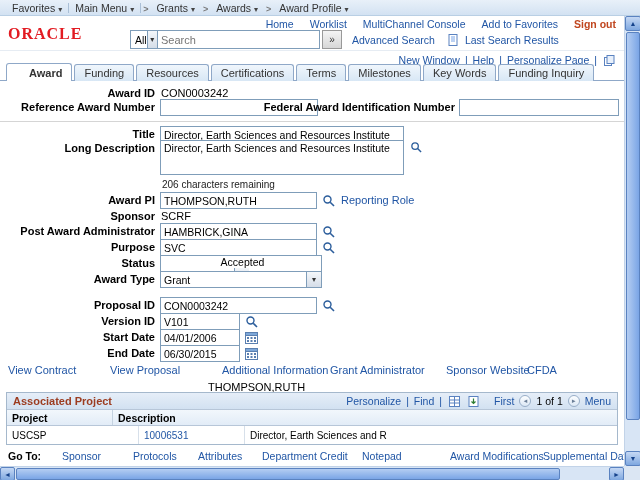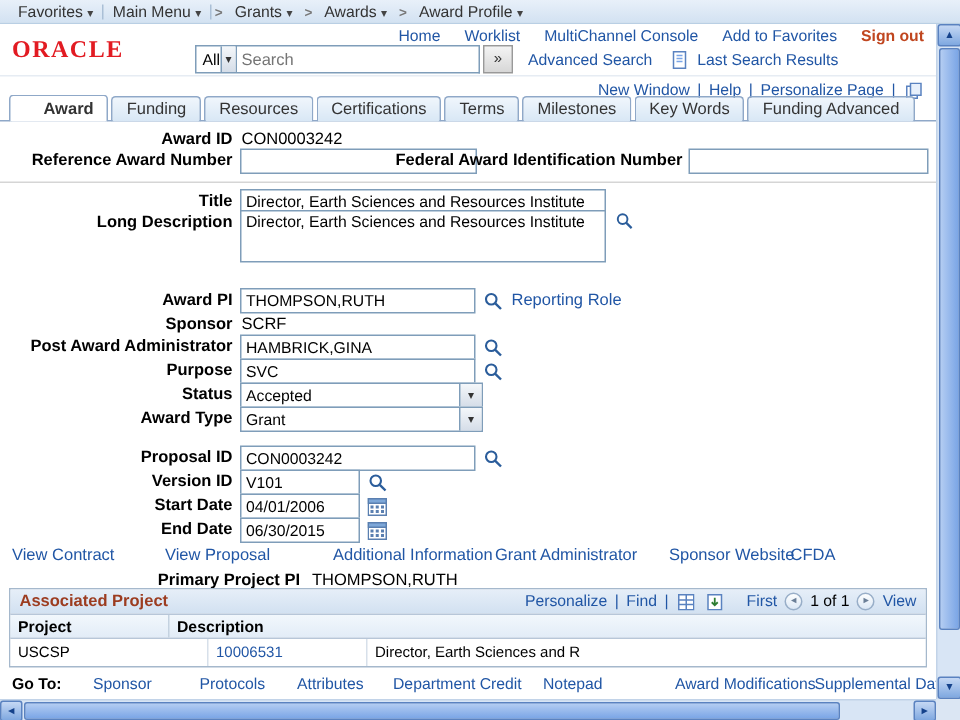--- a/index.html
+++ b/index.html
@@ -180,21 +180,21 @@
 
   <div class="tabline"></div>
   <div class="tabs">
     <span class="tab active">Award</span>
     <span class="tab">Funding</span>
     <span class="tab">Resources</span>
     <span class="tab">Certifications</span>
     <span class="tab">Terms</span>
     <span class="tab">Milestones</span>
     <span class="tab">Key Words</span>
-    <span class="tab">Funding Advanced</span>
+    <span class="tab">Funding Inquiry</span>
   </div>
 
   <span class="lbl" style="top:87px;">Award ID</span>
   <span class="val" style="top:87px; left:161px;">CON0003242</span>
 
   <span class="lbl" style="top:101px;">Reference Award Number</span>
   <input class="tin" style="top: 99px; left: 160px; width: 158px;" value="">
   <span class="lbl" style="top:101px; left:255px; width:200px;" data_bind="">Federal Award Identification Number</span>
   <input class="tin" style="top: 99px; left: 459px; width: 160px;" value="">
 
@@ -204,20 +204,21 @@
   <input class="tin" style="top: 126px; left: 160px; width: 244px;" value="Director, Earth Sciences and Resources Institute">
 
   <span class="lbl" style="top:142px;">Long Description</span>
   <textarea class="tarea" style="top: 140px; left: 160px; width: 244px; height: 35px;">Director, Earth Sciences and Resources Institute</textarea>
   <span class="icon-btn" style="top:140px; left:409px;">
     <svg width="12" height="12" viewBox="0 0 13 13">
         <circle cx="5.5" cy="5.5" r="3.5" fill="none" stroke="#2b5d9b" stroke-width="1.4"></circle>
         <line x1="8.2" y1="8.2" x2="12" y2="12" stroke="#2b5d9b" stroke-width="1.6"></line>
       </svg>
   </span>
+  <span class="val small-grey" style="top:179px; left:162px;">206 characters remaining</span>
 
   <span class="lbl" style="top:194px;">Award PI</span>
   <input class="tin" style="top: 192px; left: 160px; width: 157px;" value="THOMPSON,RUTH">
   <span class="icon-btn" style="top:193px; left:321px;">
     <svg width="13" height="13" viewBox="0 0 13 13">
         <circle cx="5.5" cy="5.5" r="3.5" fill="none" stroke="#2b5d9b" stroke-width="1.4"></circle>
         <line x1="8.2" y1="8.2" x2="12" y2="12" stroke="#2b5d9b" stroke-width="1.6"></line>
       </svg>
   </span>
   <a class="link" style="position:absolute; top:194px; left:341px;">Reporting Role</a>
@@ -237,21 +238,21 @@
   <span class="lbl" style="top:241px;">Purpose</span>
   <input class="tin" style="top: 239px; left: 160px; width: 157px;" value="SVC">
   <span class="icon-btn" style="top:240px; left:321px;">
     <svg width="13" height="13" viewBox="0 0 13 13">
         <circle cx="5.5" cy="5.5" r="3.5" fill="none" stroke="#2b5d9b" stroke-width="1.4"></circle>
         <line x1="8.2" y1="8.2" x2="12" y2="12" stroke="#2b5d9b" stroke-width="1.6"></line>
       </svg>
   </span>
 
   <span class="lbl" style="top:257px;">Status</span>
-  <span class="fsel" style="top:255px; left:160px; width:162px;">
+  <span class="fsel" style="top:255px; left:160px; width:162px;flex-direction:column;">
     <span class="txt">Accepted</span>
     <span class="mini-arrow"></span>
   </span>
 
   <span class="lbl" style="top:273px;">Award Type</span>
   <span class="fsel" style="top:271px; left:160px; width:162px;">
     <span class="txt">Grant</span>
     <span class="mini-arrow"></span>
   </span>
 
@@ -307,21 +308,20 @@
       </svg>
   </span>
 
   <a class="link" style="position:absolute; top:364px; left:8px;">View Contract</a>
   <a class="link" style="position:absolute; top:364px; left:110px;">View Proposal</a>
   <a class="link" style="position:absolute; top:364px; left:222px;">Additional Information</a>
   <a class="link" style="position:absolute; top:364px; left:330px;">Grant Administrator</a>
   <a class="link" style="position:absolute; top:364px; left:446px;">Sponsor Website</a>
   <a class="link" style="position:absolute; top:364px; left:527px;">CFDA</a>
 
-  <span class="lbl" style="top:381px; left:50px; width:150px;">Primary Project PI</span>
   <span class="val" style="top:381px; left:208px;">THOMPSON,RUTH</span>
 
   <div class="grid">
     <div class="grid-hd">
       <span class="grid-title">Associated Project</span>
       <span class="grid-tools">
         <a class="link">Personalize</a>
         <span class="sep">|</span>
         <a class="link">Find</a>
         <span class="sep">|</span>
@@ -337,21 +337,21 @@
           <svg width="11" height="11" viewBox="0 0 11 11">
               <rect x="1" y="0.5" width="9" height="10" fill="#fff" stroke="#5a82c0"></rect>
               <path d="M5.5 2.5 L5.5 7 M3.5 5.5 L5.5 7.5 L7.5 5.5" fill="none" stroke="#2e7d32" stroke-width="1.2"></path>
             </svg>
         </span>
         <span style="width:4px;"></span>
         <a class="link">First</a>
         <span class="nav-btn prev"></span>
         <span>1 of 1</span>
         <span class="nav-btn next"></span>
-        <a class="link">View</a>
+        <a class="link">Menu</a>
       </span>
     </div>
     <div class="grid-cols">
       <span class="gc c2">Project</span>
       <span class="gc c3">Description</span>
     </div>
     <div class="grid-row">
       <span class="gd c1">USCSP</span>
       <span class="gd c2">
           <a class="link">10006531</a>

